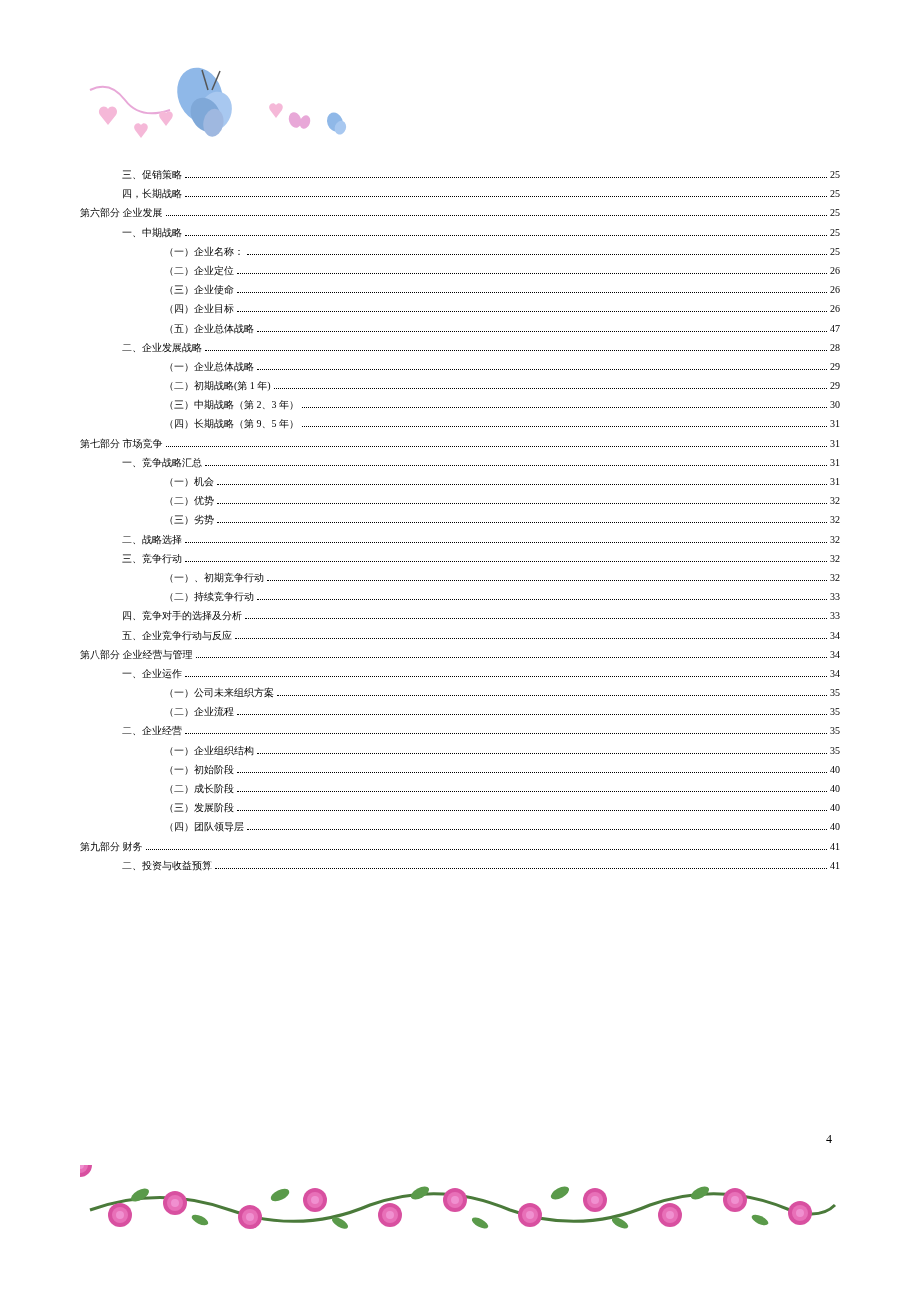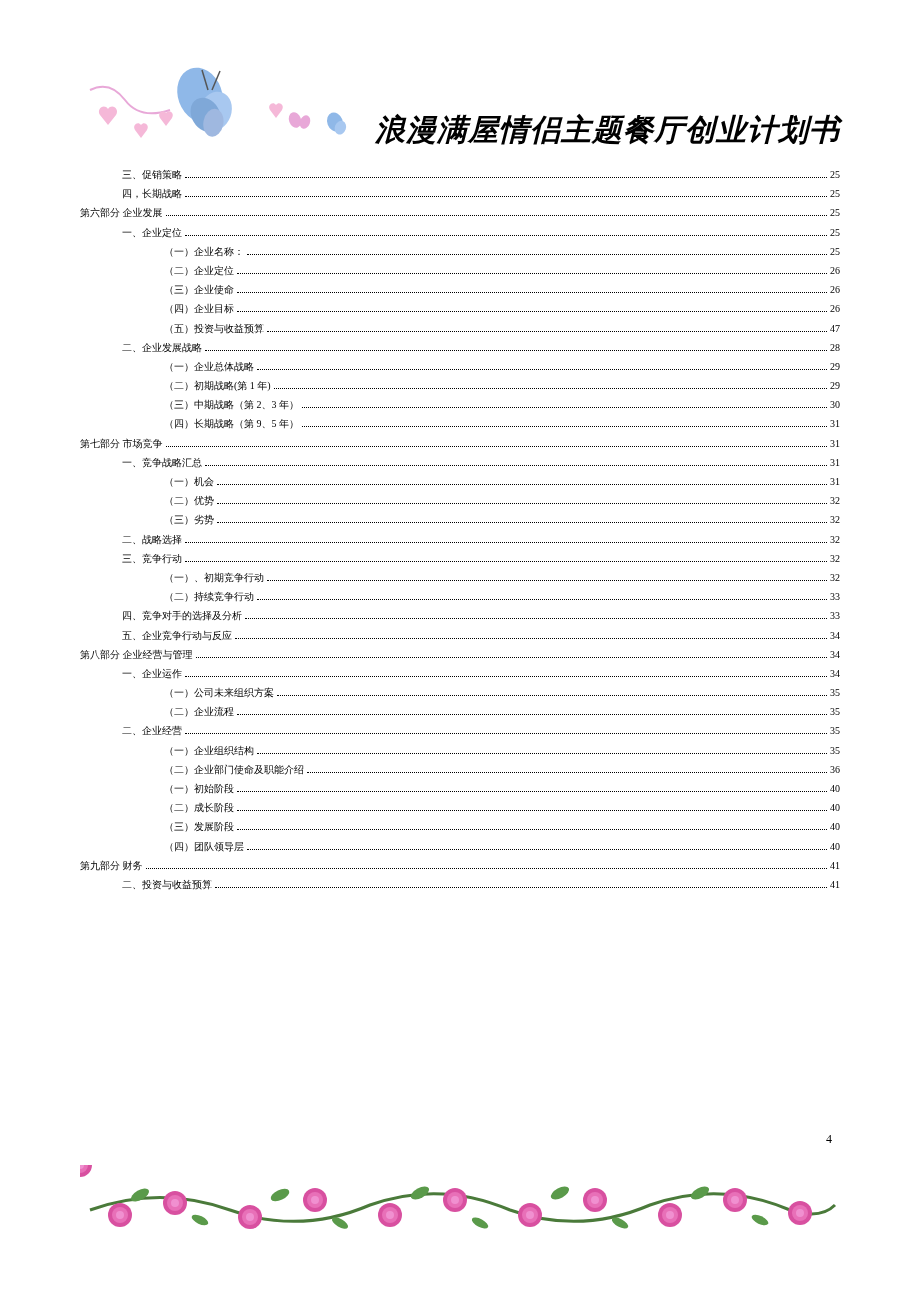--- a/index.html
+++ b/index.html
@@ -96,40 +96,39 @@
     <path d="M 190 50 c -3 -5 3 -9 6 -5 c 3 -4 9 0 6 5 l -6 8 z" fill="#f5b8d8"></path>
     <ellipse cx="215" cy="60" rx="6" ry="8" fill="#e8a8d8" transform="rotate(-20 215 60)"></ellipse>
     <ellipse cx="225" cy="62" rx="5" ry="7" fill="#e8a8d8" transform="rotate(20 225 62)"></ellipse>
 
     <g transform="translate(255,62) scale(0.35)">
       <ellipse cx="0" cy="0" rx="22" ry="28" fill="#8fb8e8" transform="rotate(-20)"></ellipse>
       <ellipse cx="20" cy="10" rx="16" ry="20" fill="#a8c8f0" transform="rotate(20)"></ellipse>
     </g>
   </svg>
 
-  <div class="title">浪漫满屋情侣主题餐厅创业计划书</div>
 
   <div class="toc" id="toc-container">
       <div class="toc-row indent-1">
         <span class="toc-label">三、促销策略</span>
         <span class="toc-dots"></span>
         <span class="toc-page">25</span>
       </div>
       <div class="toc-row indent-1">
         <span class="toc-label">四，长期战略</span>
         <span class="toc-dots"></span>
         <span class="toc-page">25</span>
       </div>
       <div class="toc-row indent-0">
         <span class="toc-label">第六部分 企业发展</span>
         <span class="toc-dots"></span>
         <span class="toc-page">25</span>
       </div>
       <div class="toc-row indent-1">
-        <span class="toc-label">一、企业定位</span>
+        <span class="toc-label">一、中期战略</span>
         <span class="toc-dots"></span>
         <span class="toc-page">25</span>
       </div>
       <div class="toc-row indent-2">
         <span class="toc-label">（一）企业名称：</span>
         <span class="toc-dots"></span>
         <span class="toc-page">25</span>
       </div>
       <div class="toc-row indent-2">
         <span class="toc-label">（二）企业定位</span>
@@ -140,21 +139,21 @@
         <span class="toc-label">（三）企业使命</span>
         <span class="toc-dots"></span>
         <span class="toc-page">26</span>
       </div>
       <div class="toc-row indent-2">
         <span class="toc-label">（四）企业目标</span>
         <span class="toc-dots"></span>
         <span class="toc-page">26</span>
       </div>
       <div class="toc-row indent-2">
-        <span class="toc-label">（五）投资与收益预算</span>
+        <span class="toc-label">（五）企业总体战略</span>
         <span class="toc-dots"></span>
         <span class="toc-page">47</span>
       </div>
       <div class="toc-row indent-1">
         <span class="toc-label">二、企业发展战略</span>
         <span class="toc-dots"></span>
         <span class="toc-page">28</span>
       </div>
       <div class="toc-row indent-2">
         <span class="toc-label">（一）企业总体战略</span>
@@ -253,25 +252,20 @@
       </div>
       <div class="toc-row indent-1">
         <span class="toc-label">二、企业经营</span>
         <span class="toc-dots"></span>
         <span class="toc-page">35</span>
       </div>
       <div class="toc-row indent-2">
         <span class="toc-label">（一）企业组织结构</span>
         <span class="toc-dots"></span>
         <span class="toc-page">35</span>
-      </div>
-      <div class="toc-row indent-2">
-        <span class="toc-label">（二）企业部门使命及职能介绍</span>
-        <span class="toc-dots"></span>
-        <span class="toc-page">36</span>
       </div>
       <div class="toc-row indent-2">
         <span class="toc-label">（一）初始阶段</span>
         <span class="toc-dots"></span>
         <span class="toc-page">40</span>
       </div>
       <div class="toc-row indent-2">
         <span class="toc-label">（二）成长阶段</span>
         <span class="toc-dots"></span>
         <span class="toc-page">40</span>

